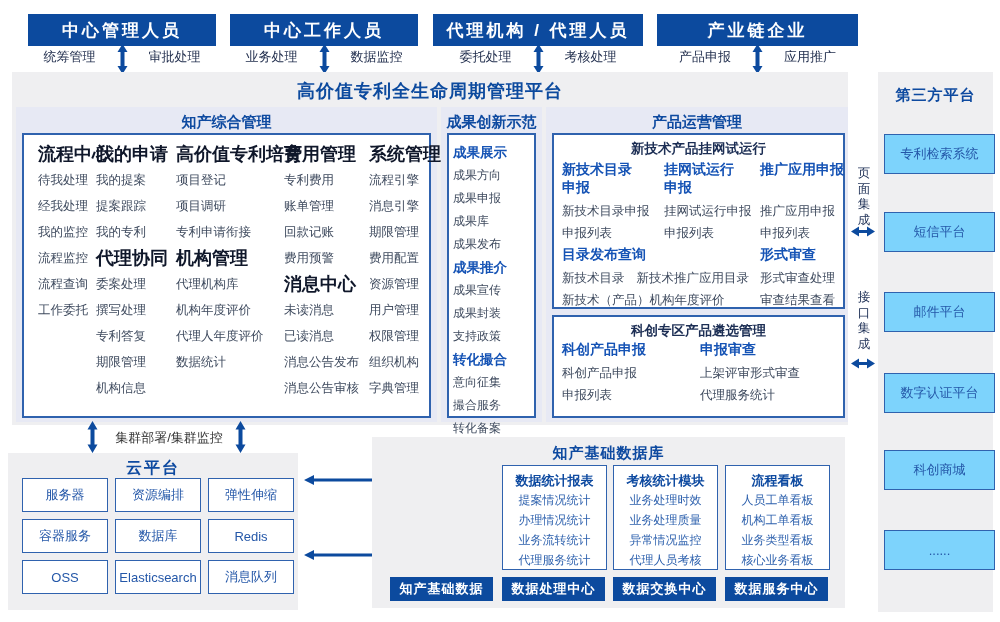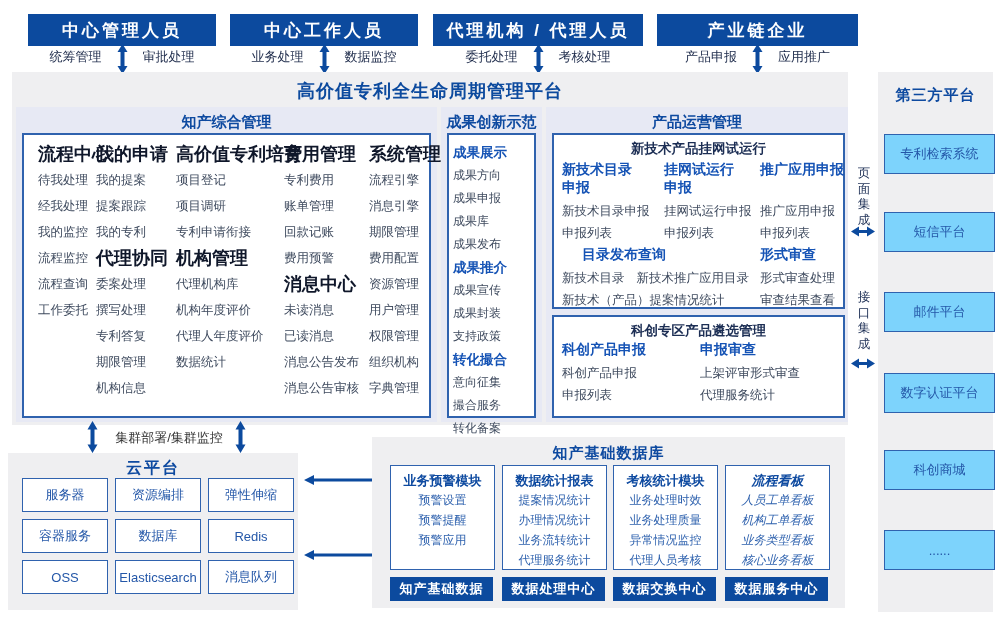--- a/index.html
+++ b/index.html
@@ -3,21 +3,21 @@
 <meta charset="utf-8">
 <style>
   html,body{margin:0;padding:0;background:#fff;}
   #stage{position:relative;width:1000px;height:622px;background:#fff;overflow:hidden;
          font-family:"Liberation Sans","DejaVu Sans",sans-serif;}
   
   .actor-bar{position:absolute;top:14px;height:32px;background:#0C4A9E;color:#fff;
              font-weight:bold;font-size:17px;letter-spacing:3px;
              display:flex;align-items:center;justify-content:center;}
   .actor-sub{position:absolute;top:47px;height:20px;display:flex;align-items:center;
-             justify-content:center;gap:14px;font-size:13px;color:#222F4E;}
+             justify-content:center;gap:20px;font-size:13px;color:#222F4E;}
   .varrow-wrap{position:relative;width:13px;height:20px;}
   .varrow-wrap svg{position:absolute;left:0;top:-3px;}
   
   .band{position:absolute;left:12px;top:72px;width:836px;height:353px;background:#EFEFF1;}
   .main-title{position:absolute;left:12px;top:79px;width:836px;text-align:center;
               font-size:18px;font-weight:bold;color:#0C4A9E;letter-spacing:1px;}
   
   .panel{position:absolute;background:#E7E9F4;}
   .panel-title{padding-top:6px;text-align:center;font-weight:bold;font-size:15px;color:#0E4AA0;}
   .wbox{position:absolute;background:#fff;border:2px solid #2F62AE;box-sizing:border-box;}
@@ -250,25 +250,25 @@
   <div class="pgroup" style="left:760px;top:160px;">
     <div class="hblock">
       <div class="h">推广应用申报</div>
     </div>
     <div>
         <div class="pitem">推广应用申报</div>
         <div class="pitem">申报列表</div>
       </div>
   </div>
   <div class="pgroup" style="left:562px;top:245px;">
-    <div class="h" style="margin-bottom:4px;margin-left:20px;">目录发布查询</div>
+    <div class="h" style="margin-bottom:4px;">目录发布查询</div>
     <div class="pflex">
         <div class="pitem">新技术目录</div>
         <div class="pitem">新技术推广应用目录</div>
-        <div class="pitem">新技术（产品）提案情况统计</div>
+        <div class="pitem">新技术（产品）机构年度评价</div>
       </div>
   </div>
   <div class="pgroup" style="left:760px;top:245px;">
     <div class="h" style="margin-bottom:4px;">形式审查</div>
     <div>
         <div class="pitem">形式审查处理</div>
         <div class="pitem">审查结果查看</div>
       </div>
   </div>
 
@@ -346,47 +346,39 @@
   </div>
   <div class="abs" style="left:304px;top:547px;">
     <svg width="86" height="12" viewBox="0 0 86 12">
         <path d="M0 6 L10 1 V4.5 H76 V1 L86 6 L76 11 V7.5 H10 V11 Z" fill="#0C4A9E"></path>
       </svg>
   </div>
 
   <div class="db">
     <div class="db-title">知产基础数据库</div>
   </div>
-  <div class="db-mod" style="left:390px;">
-    <div class="h">业务预警模块</div>
-    <div class="db-mod-items">
-        <div class="dbitem">预警设置</div>
-        <div class="dbitem">预警提醒</div>
-        <div class="dbitem">预警应用</div>
-      </div>
-  </div>
   <div class="db-mod" style="left:502px;">
     <div class="h">数据统计报表</div>
     <div class="db-mod-items">
         <div class="dbitem">提案情况统计</div>
         <div class="dbitem">办理情况统计</div>
         <div class="dbitem">业务流转统计</div>
         <div class="dbitem">代理服务统计</div>
       </div>
   </div>
   <div class="db-mod" style="left:613px;">
     <div class="h">考核统计模块</div>
     <div class="db-mod-items">
         <div class="dbitem">业务处理时效</div>
         <div class="dbitem">业务处理质量</div>
         <div class="dbitem">异常情况监控</div>
         <div class="dbitem">代理人员考核</div>
       </div>
   </div>
-  <div class="db-mod" style="left:725px;font-style:italic;">
+  <div class="db-mod" style="left:725px;">
     <div class="h">流程看板</div>
     <div class="db-mod-items">
         <div class="dbitem">人员工单看板</div>
         <div class="dbitem">机构工单看板</div>
         <div class="dbitem">业务类型看板</div>
         <div class="dbitem">核心业务看板</div>
       </div>
   </div>
   <div class="db-bar" style="left:390px;">知产基础数据</div>
   <div class="db-bar" style="left:502px;">数据处理中心</div>

